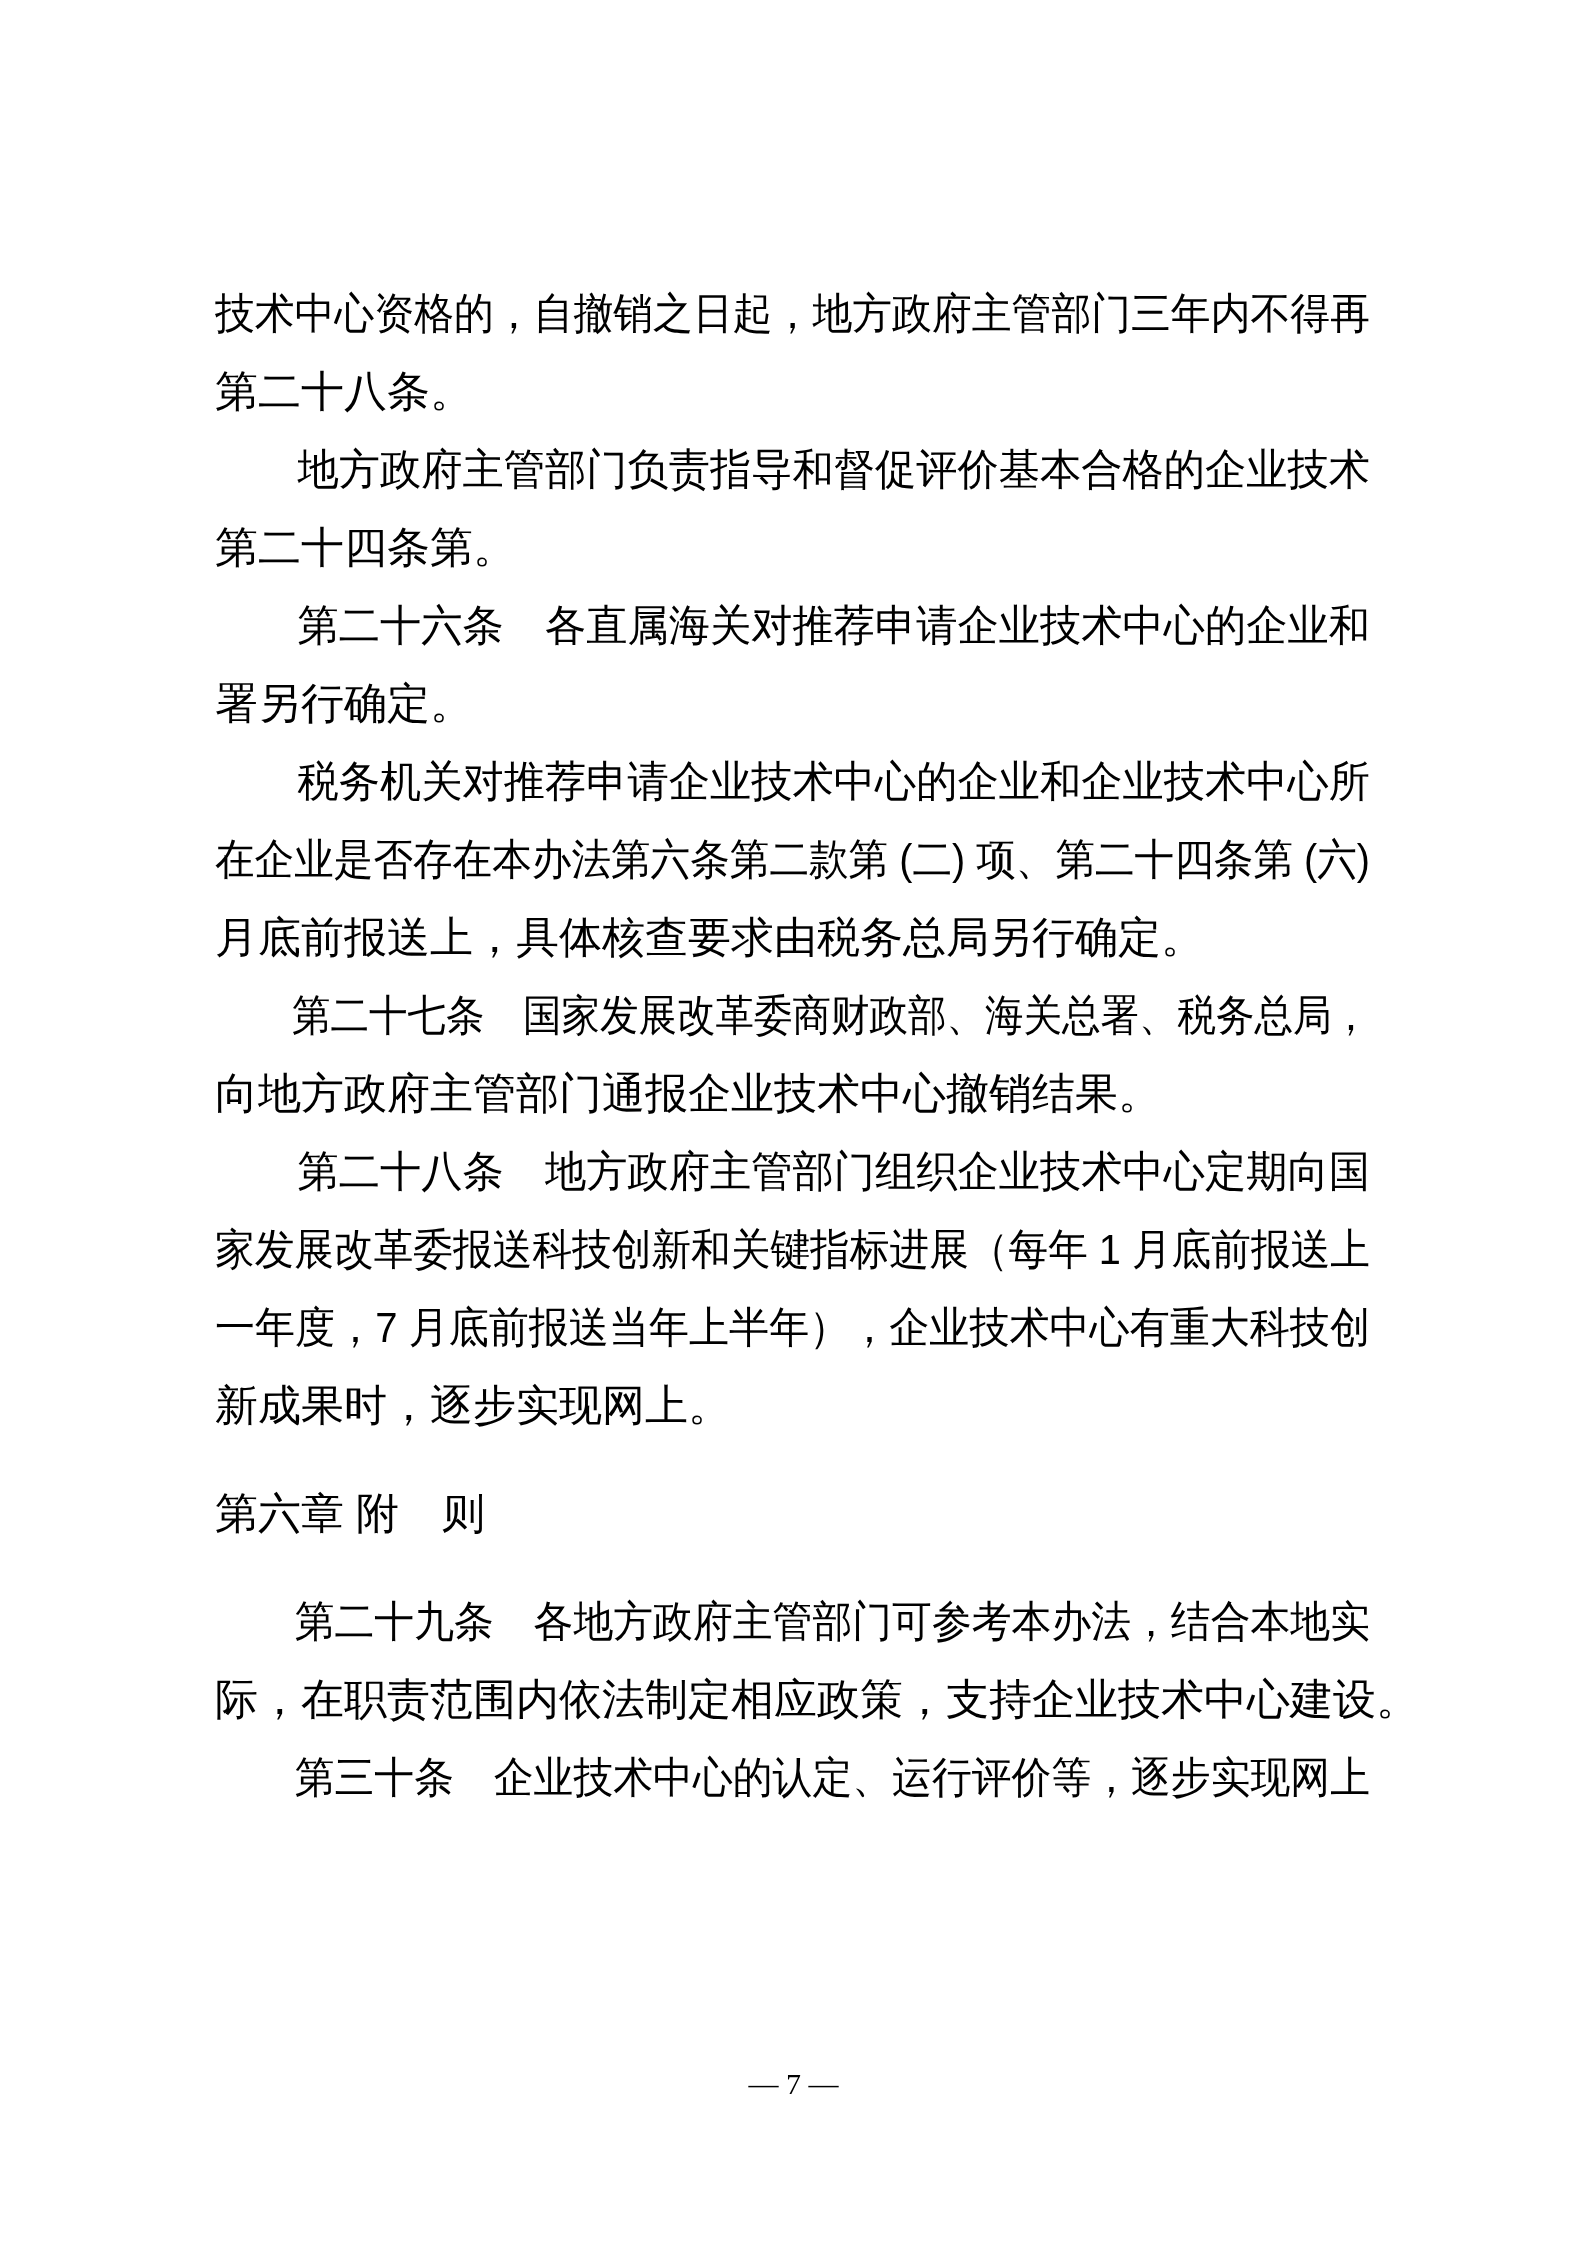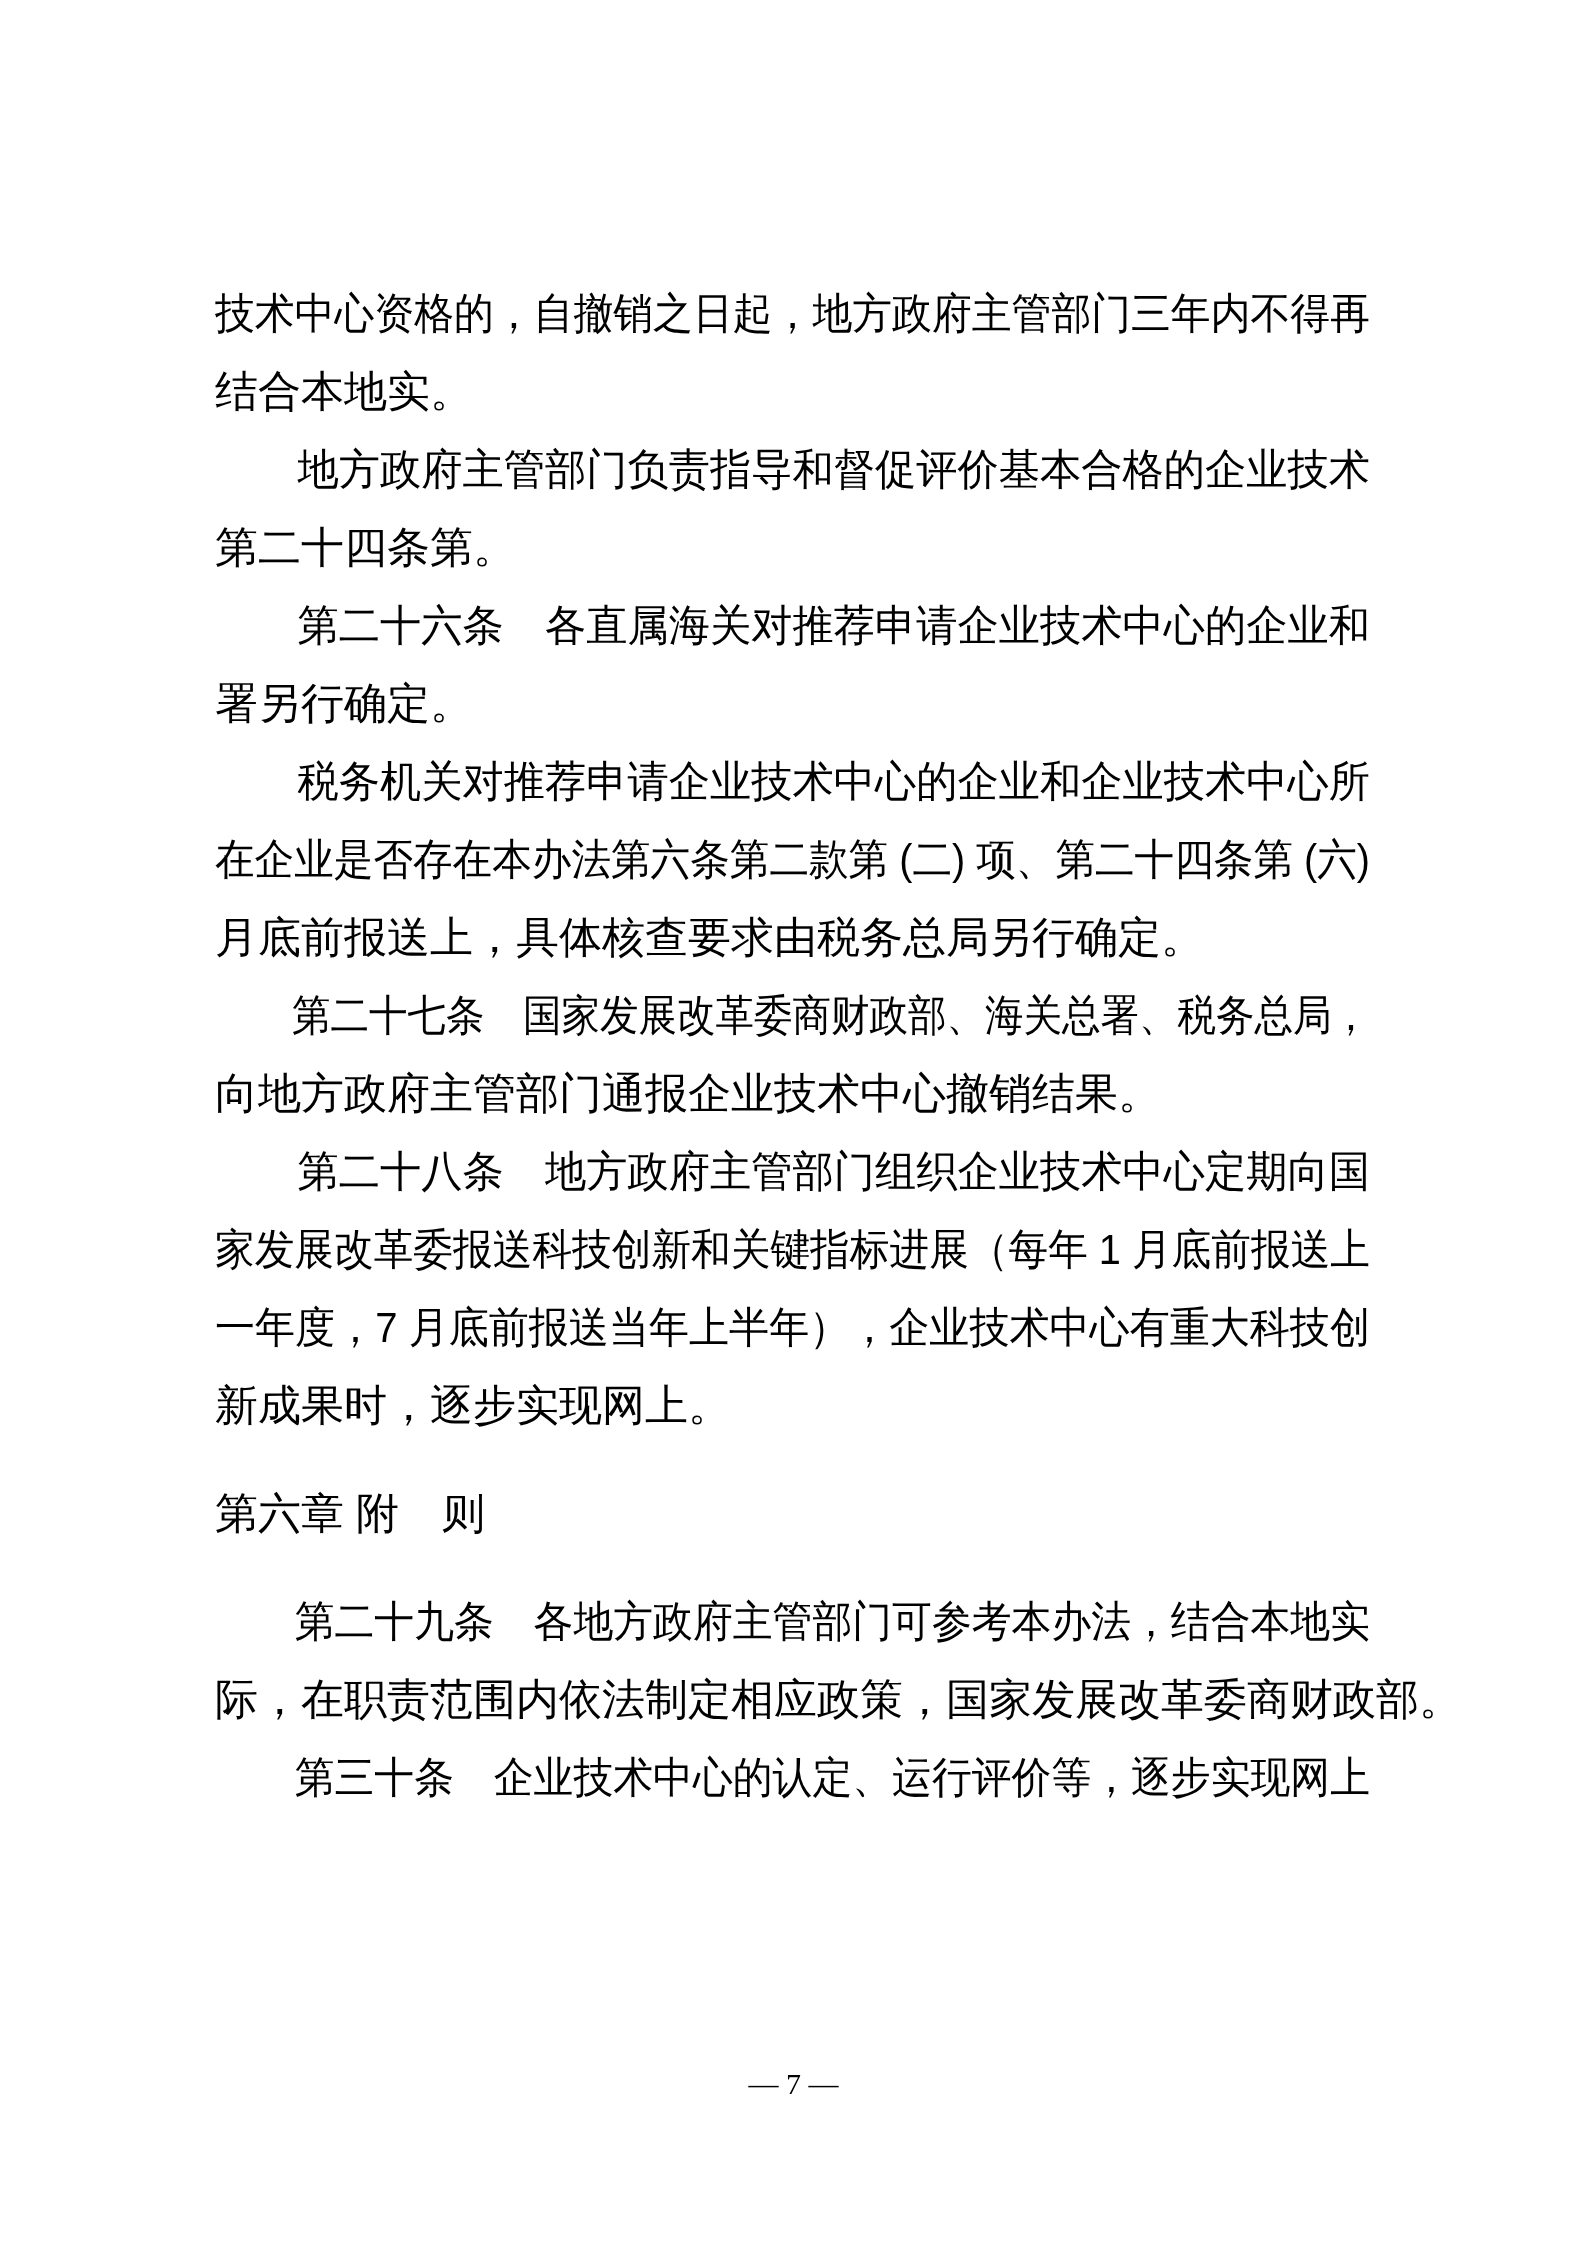--- a/index.html
+++ b/index.html
@@ -54,33 +54,33 @@
     font-family: "Liberation Serif", "DejaVu Serif", serif;
     color: #000000;
   }
 </style>
 </head>
 <body>
 
 <div class="page">
   <div class="doc-body">
       <div class="text-line"><span class="line-inner" style="transform: scaleX(0.926223);">技术中心资格的，自撤销之日起，地方政府主管部门三年内不得再</span></div>
-      <div class="text-line"><span class="line-inner">结合本地实。</span></div>
+      <div class="text-line"><span class="line-inner">第二十八条。</span></div>
       <div class="text-line"><span class="line-inner" style="transform: scaleX(0.959302);">　　地方政府主管部门负责指导和督促评价基本合格的企业技术</span></div>
       <div class="text-line"><span class="line-inner">第二十四条第。</span></div>
       <div class="text-line"><span class="line-inner" style="transform: scaleX(0.959302);">　　第二十六条　各直属海关对推荐申请企业技术中心的企业和</span></div>
       <div class="text-line"><span class="line-inner">署另行确定。</span></div>
       <div class="text-line"><span class="line-inner" style="transform: scaleX(0.959302);">　　税务机关对推荐申请企业技术中心的企业和企业技术中心所</span></div>
       <div class="text-line"><span class="line-inner" style="transform: scaleX(0.920961);">在企业是否存在本办法第六条第二款第 (二) 项、第二十四条第 (六)</span></div>
       <div class="text-line"><span class="line-inner">月底前报送上，具体核查要求由税务总局另行确定。</span></div>
       <div class="text-line"><span class="line-inner" style="transform: scaleX(0.895349);">　　第二十七条　国家发展改革委商财政部、海关总署、税务总局，</span></div>
       <div class="text-line"><span class="line-inner">向地方政府主管部门通报企业技术中心撤销结果。</span></div>
       <div class="text-line"><span class="line-inner" style="transform: scaleX(0.959302);">　　第二十八条　地方政府主管部门组织企业技术中心定期向国</span></div>
       <div class="text-line"><span class="line-inner" style="transform: scaleX(0.922662);">家发展改革委报送科技创新和关键指标进展（每年 1 月底前报送上</span></div>
       <div class="text-line"><span class="line-inner" style="transform: scaleX(0.931546);">一年度，7 月底前报送当年上半年），企业技术中心有重大科技创</span></div>
       <div class="text-line"><span class="line-inner">新成果时，逐步实现网上。</span></div>
       <div class="chapter-heading">第六章 附　则</div>
       <div class="text-line"><span class="line-inner" style="transform: scaleX(0.926223);">　　第二十九条　各地方政府主管部门可参考本办法，结合本地实</span></div>
-      <div class="text-line"><span class="line-inner">际，在职责范围内依法制定相应政策，国家发展改革委商财政部。</span></div>
+      <div class="text-line"><span class="line-inner">际，在职责范围内依法制定相应政策，支持企业技术中心建设。</span></div>
       <div class="text-line"><span class="line-inner" style="transform: scaleX(0.926223);">　　第三十条　企业技术中心的认定、运行评价等，逐步实现网上</span></div>
     </div>
   <div class="page-number">— 7 —</div>
 </div>
 
 </body></html>

